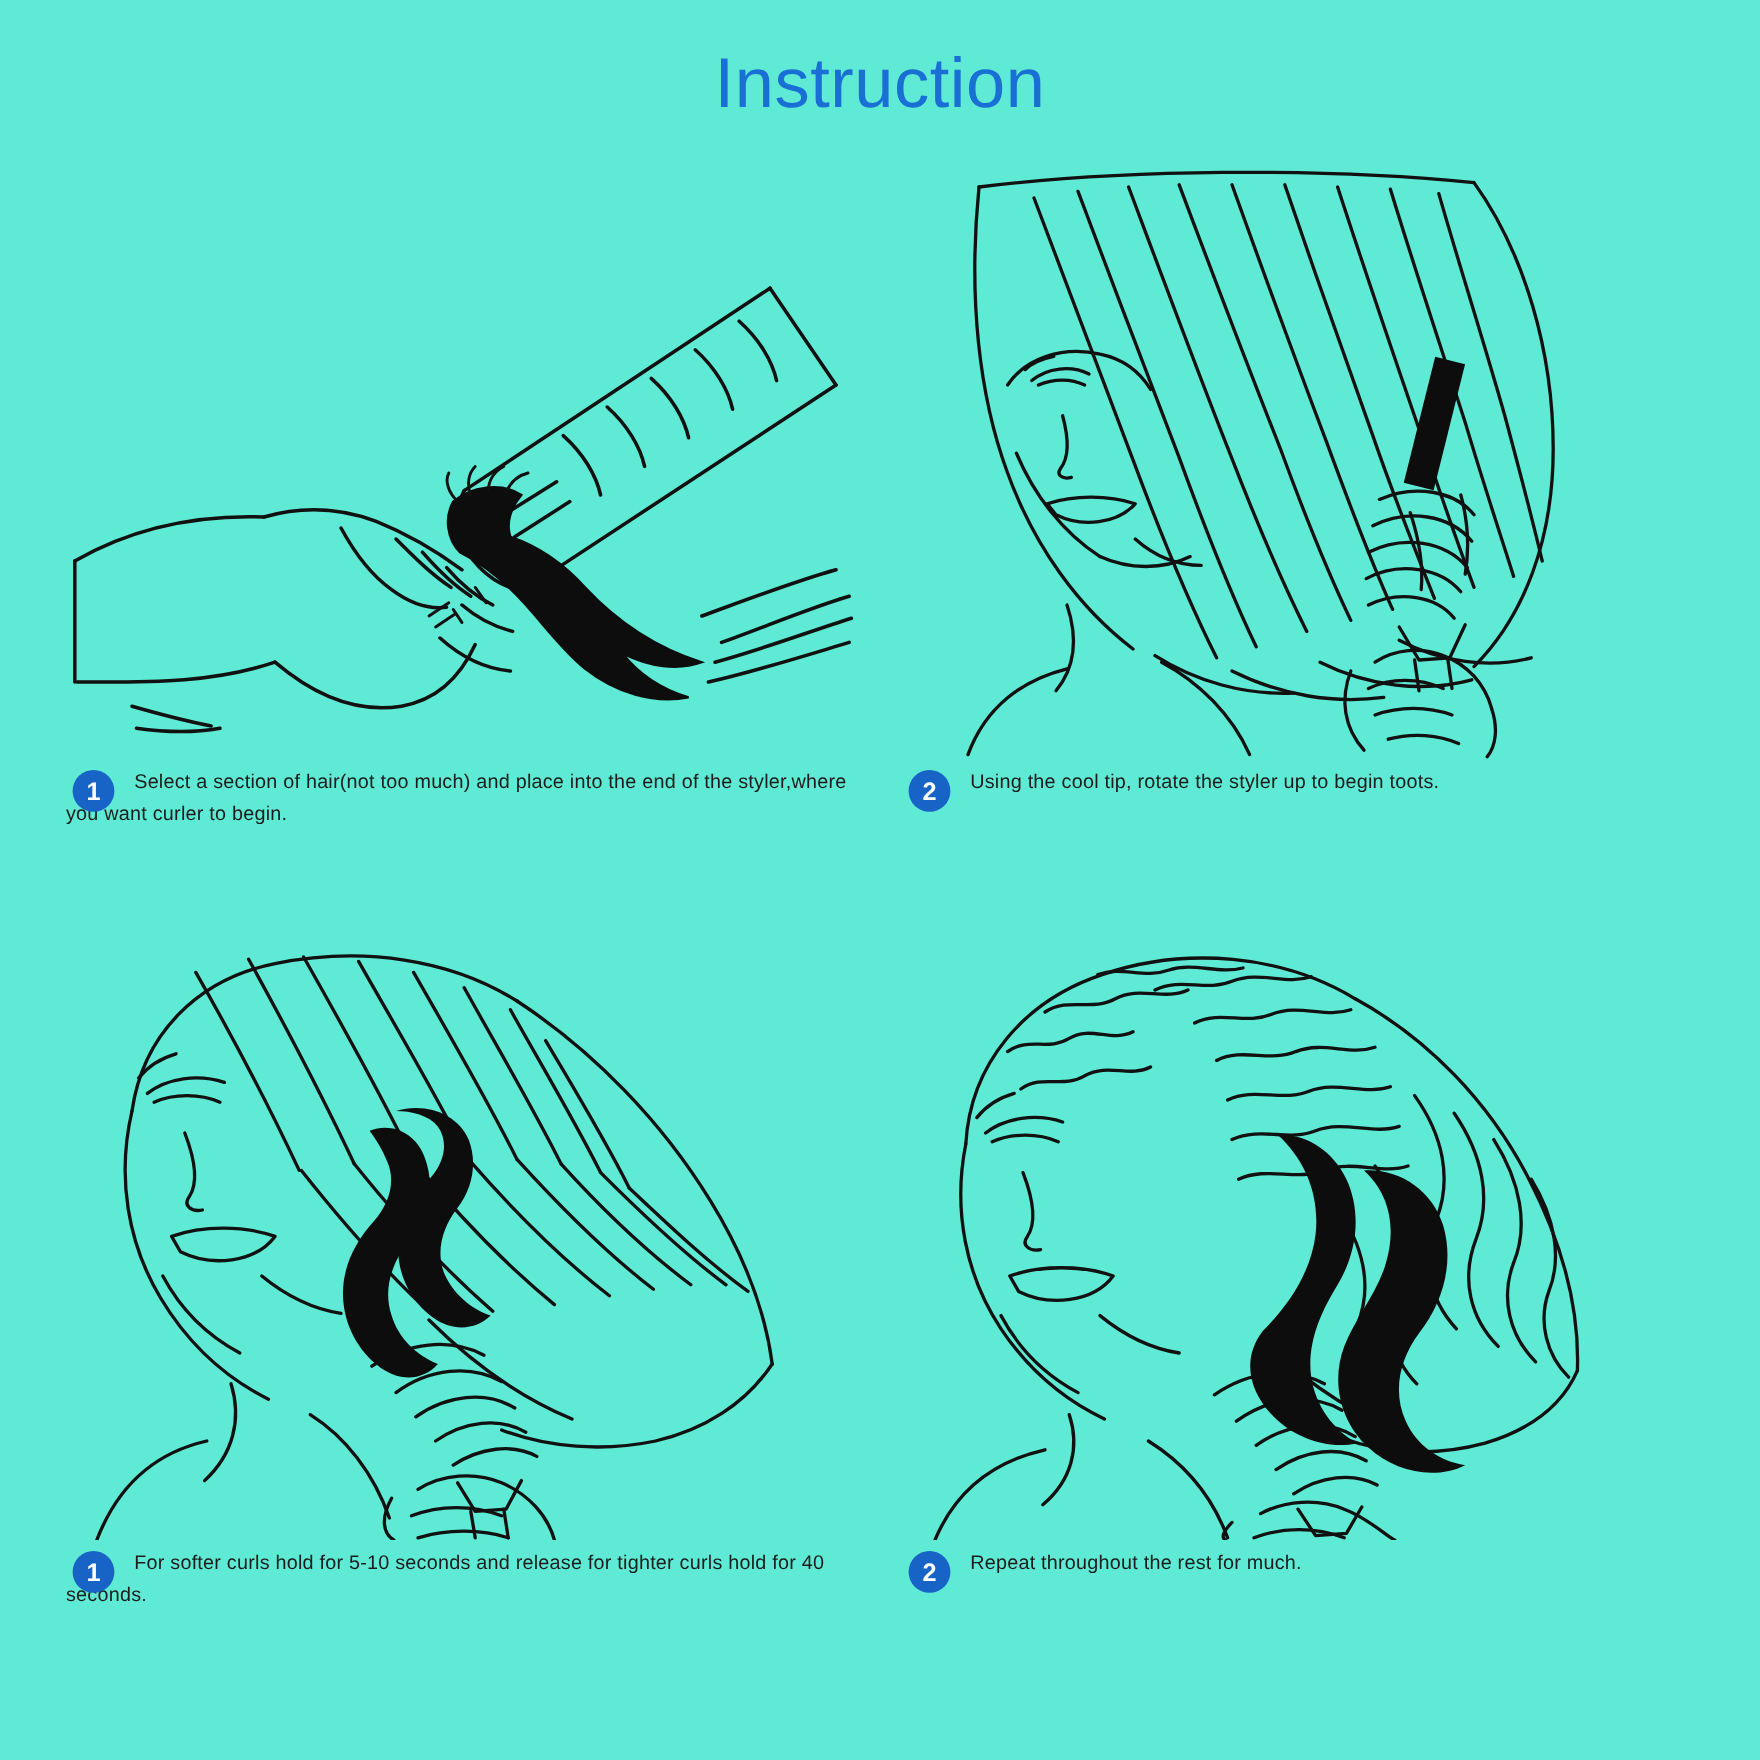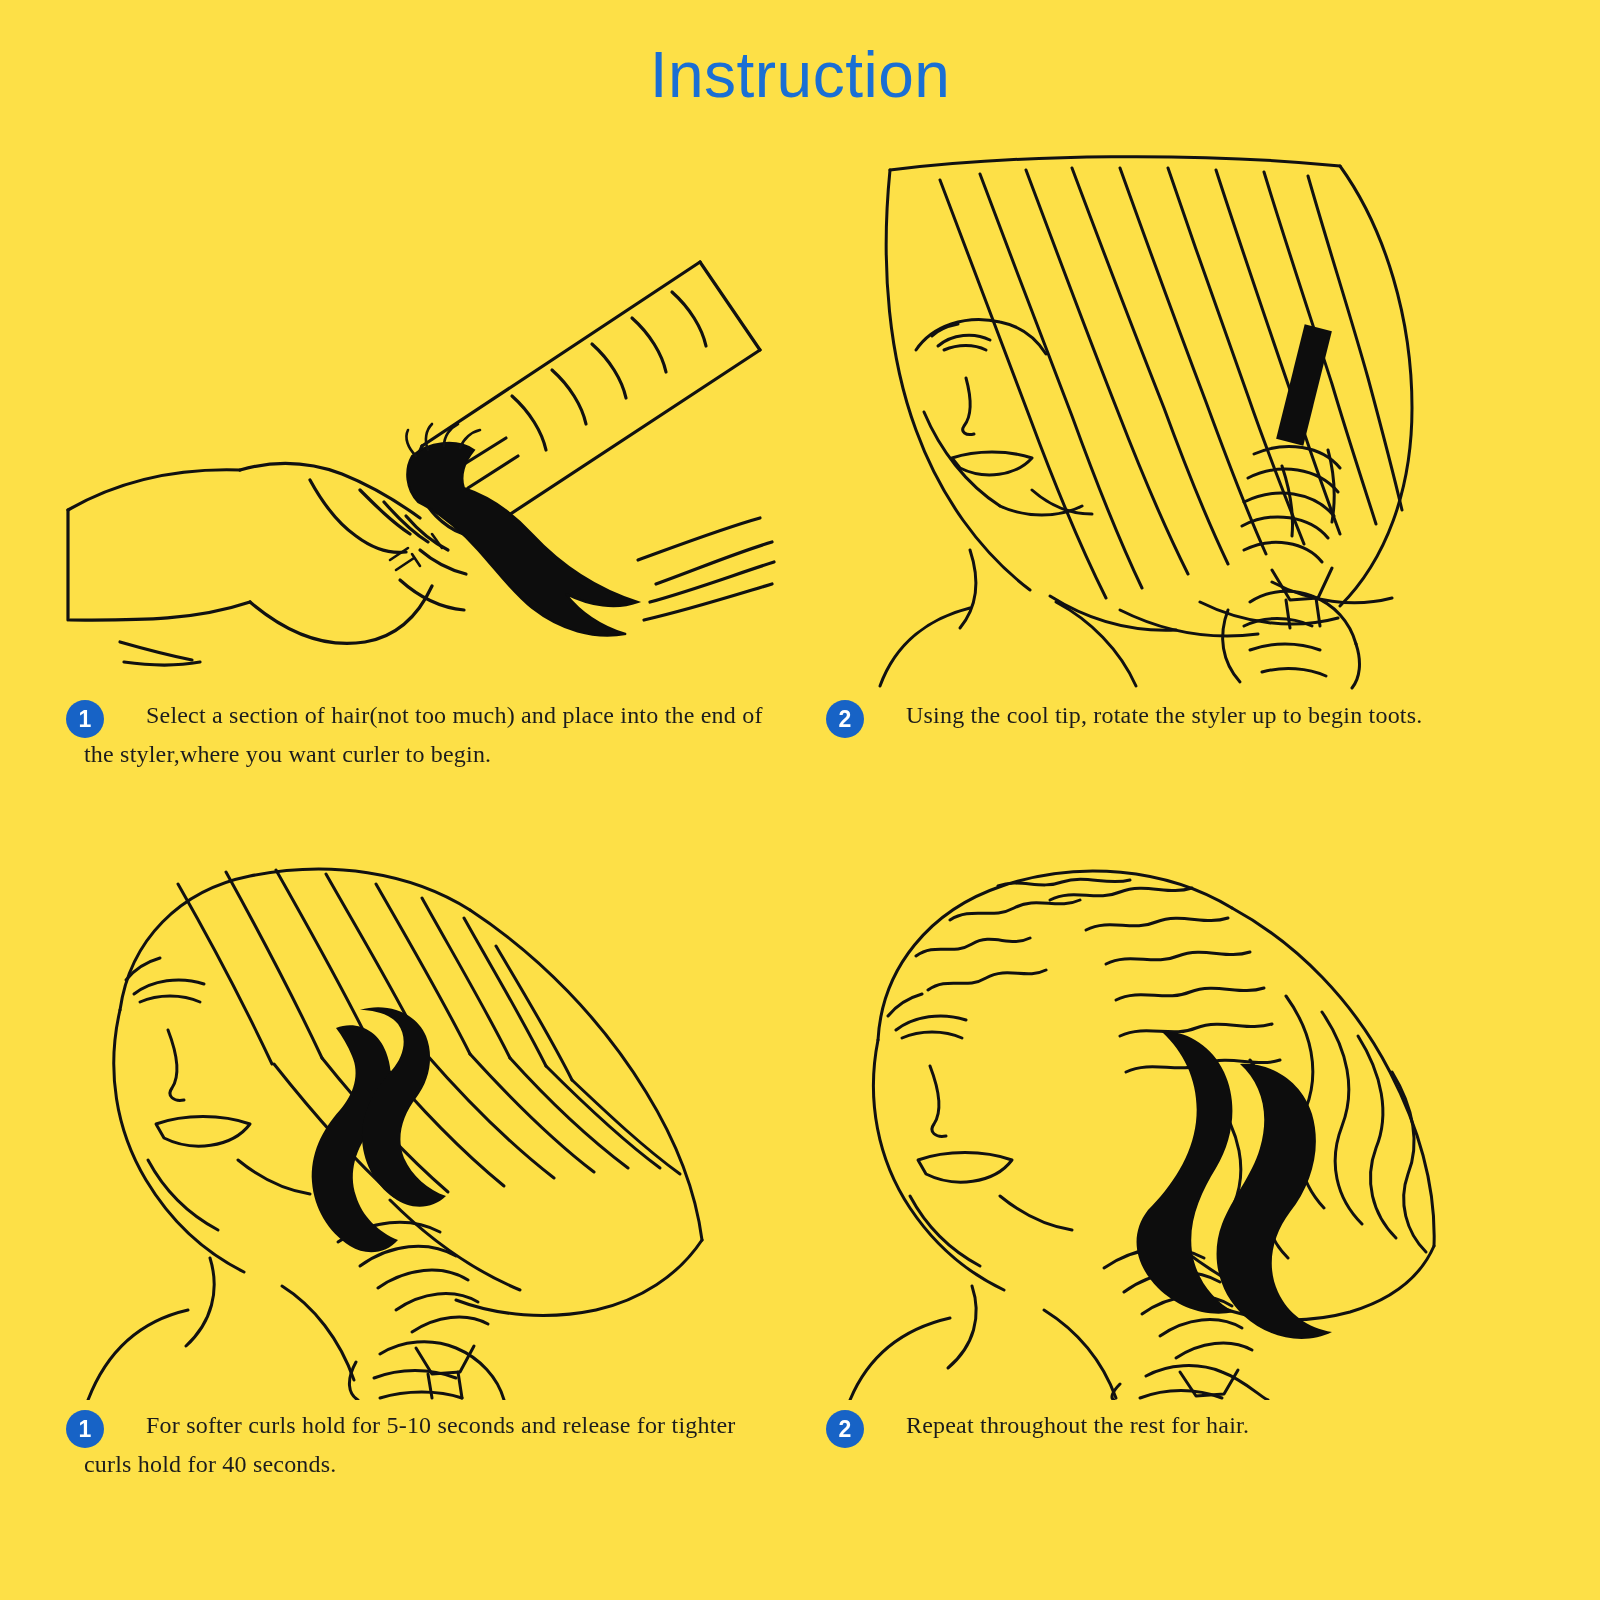--- a/index.html
+++ b/index.html
@@ -11,21 +11,21 @@
     width: 1600px;
     height: 1600px;
     font-family: "Liberation Sans", sans-serif;
     color: #1a1a1a;
     overflow: hidden;
   }
   .page {
     position: relative;
     width: 1600px;
     height: 1600px;
-    background: #fde047;
+    background: #5eead4;
     box-sizing: border-box;
   }
   .title {
     position: absolute;
     top: 38px;
     left: 0;
     width: 100%;
     text-align: center;
     font-size: 64px;
     font-weight: 400;
@@ -60,27 +60,26 @@
     display: block;
     width: 100%;
     height: 100%;
   }
   .caption {
     position: relative;
     padding-left: 0;
     margin-top: 6px;
   }
   .caption-text {
-    font-size: 24px;
+    font-size: 18px;
     line-height: 1.62;
     color: #1c1c1c;
-    font-family: Liberation Serif, serif;
+    font-family: Liberation Sans, sans-serif;
     letter-spacing: 0.2px;
     text-indent: 62px;
-    margin-left: 24px;
   }
   .badge {
     position: absolute;
     left: 6px;
     top: 4px;
     width: 38px;
     height: 38px;
     border-radius: 50%;
     background: #1763c6;
     color: #ffffff;
@@ -358,18 +357,18 @@
             <path d="M320 538 C 346 528, 376 528, 402 538"></path>
             <path d="M300 524 C 292 532, 290 538, 294 540"></path>
           </g>
 
           <path d="M328 350 C 352 326, 372 296, 376 262 C 380 226, 366 194, 342 172 C 366 170, 392 186, 404 212 C 418 242, 414 278, 396 308 C 380 334, 368 362, 372 392 C 376 418, 392 440, 414 452 C 388 458, 358 448, 338 428 C 316 406, 308 376, 328 350 Z" fill="#0d0d0d"></path>
           <path d="M420 204 C 452 202, 482 222, 492 254 C 502 288, 492 324, 470 352 C 452 376, 446 406, 458 432 C 468 454, 488 468, 512 472 C 484 486, 448 478, 424 456 C 398 432, 390 396, 402 364 C 412 338, 432 316, 440 288 C 450 254, 442 224, 420 204 Z" fill="#0d0d0d"></path>
         </svg>
       </div>
       <div class="caption">
         <div class="badge">2</div>
-        <div class="caption-text">Repeat throughout the rest for hair.</div>
+        <div class="caption-text">Repeat throughout the rest for much.</div>
       </div>
     </div>
 
   </div>
 </div>
 
 </body></html>

